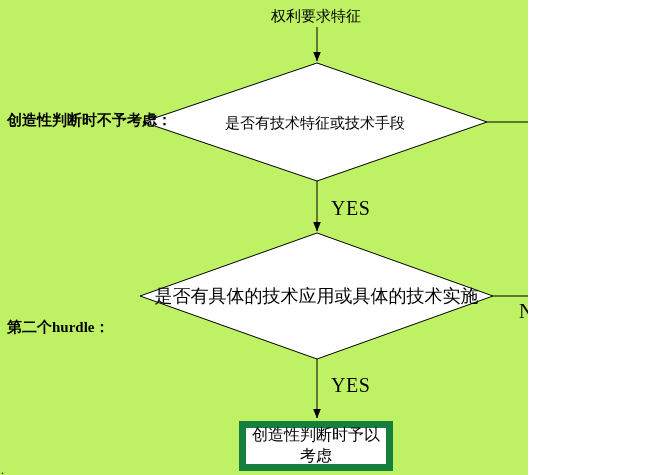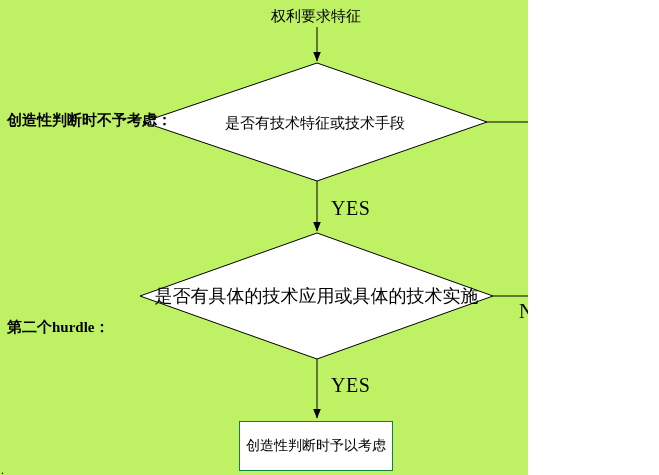--- a/index.html
+++ b/index.html
@@ -71,27 +71,27 @@
     align-items: center;
     justify-content: center;
     font-size: 34px;
     font-family: "DejaVu Sans", "Liberation Sans", sans-serif;
     font-weight: 400;
   }
   .result-box {
     position: absolute;
     top: 421px;
     height: 50px;
-    border: 1px solid #15803d;
+    border: 7px solid #15803d;
     background: #ffffff;
     display: flex;
     align-items: center;
     justify-content: center;
     text-align: center;
-    font-size: 14px;
+    font-size: 16px;
     box-sizing: border-box;
   }
   .result-considered { left: 239px; width: 154px; }
   .result-not-considered { left: 494px; width: 163px; }
   .stray-dot {
     left: 1px;
     top: 464px;
     font-size: 12px;
   }
 </style>

